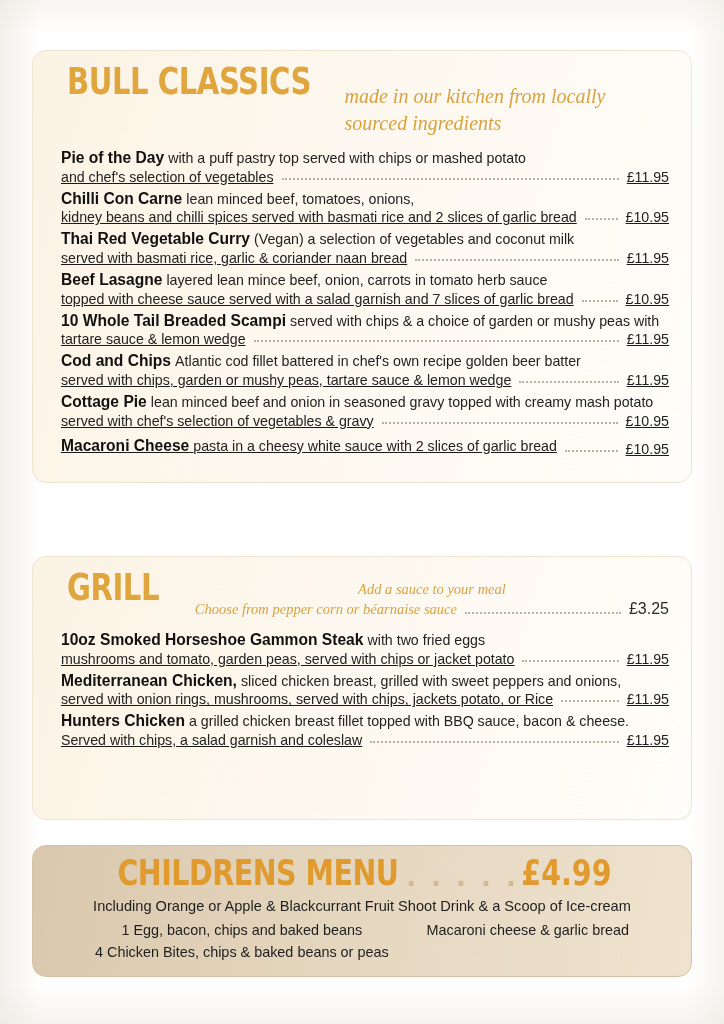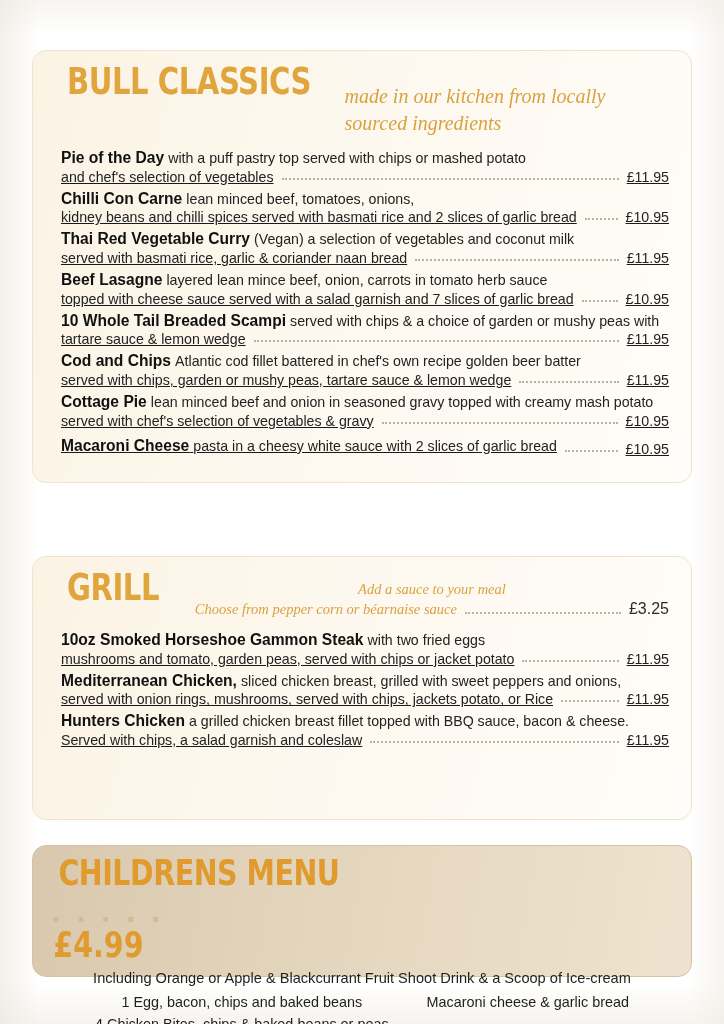--- a/index.html
+++ b/index.html
@@ -172,25 +172,23 @@
     color: #1f1f1f;
     white-space: nowrap;
   }
   .row-nodots {
     display: block;
   }
 
   
   .child-title-row {
     display: flex;
-    align-items: flex-start;
+    align-items: flex-end;
     justify-content: center;
-    gap: 6px;
     margin-top: 2px;
-    flex-direction: column;
   }
   .child-title {
     font-family: "DejaVu Sans", sans-serif;
     font-weight: bold;
     font-size: 30px;
     color: #e09a2e;
     letter-spacing: -0.5px;
     text-transform: uppercase;
     transform: scaleY(1.2) scaleX(0.95);
     line-height: 1;

